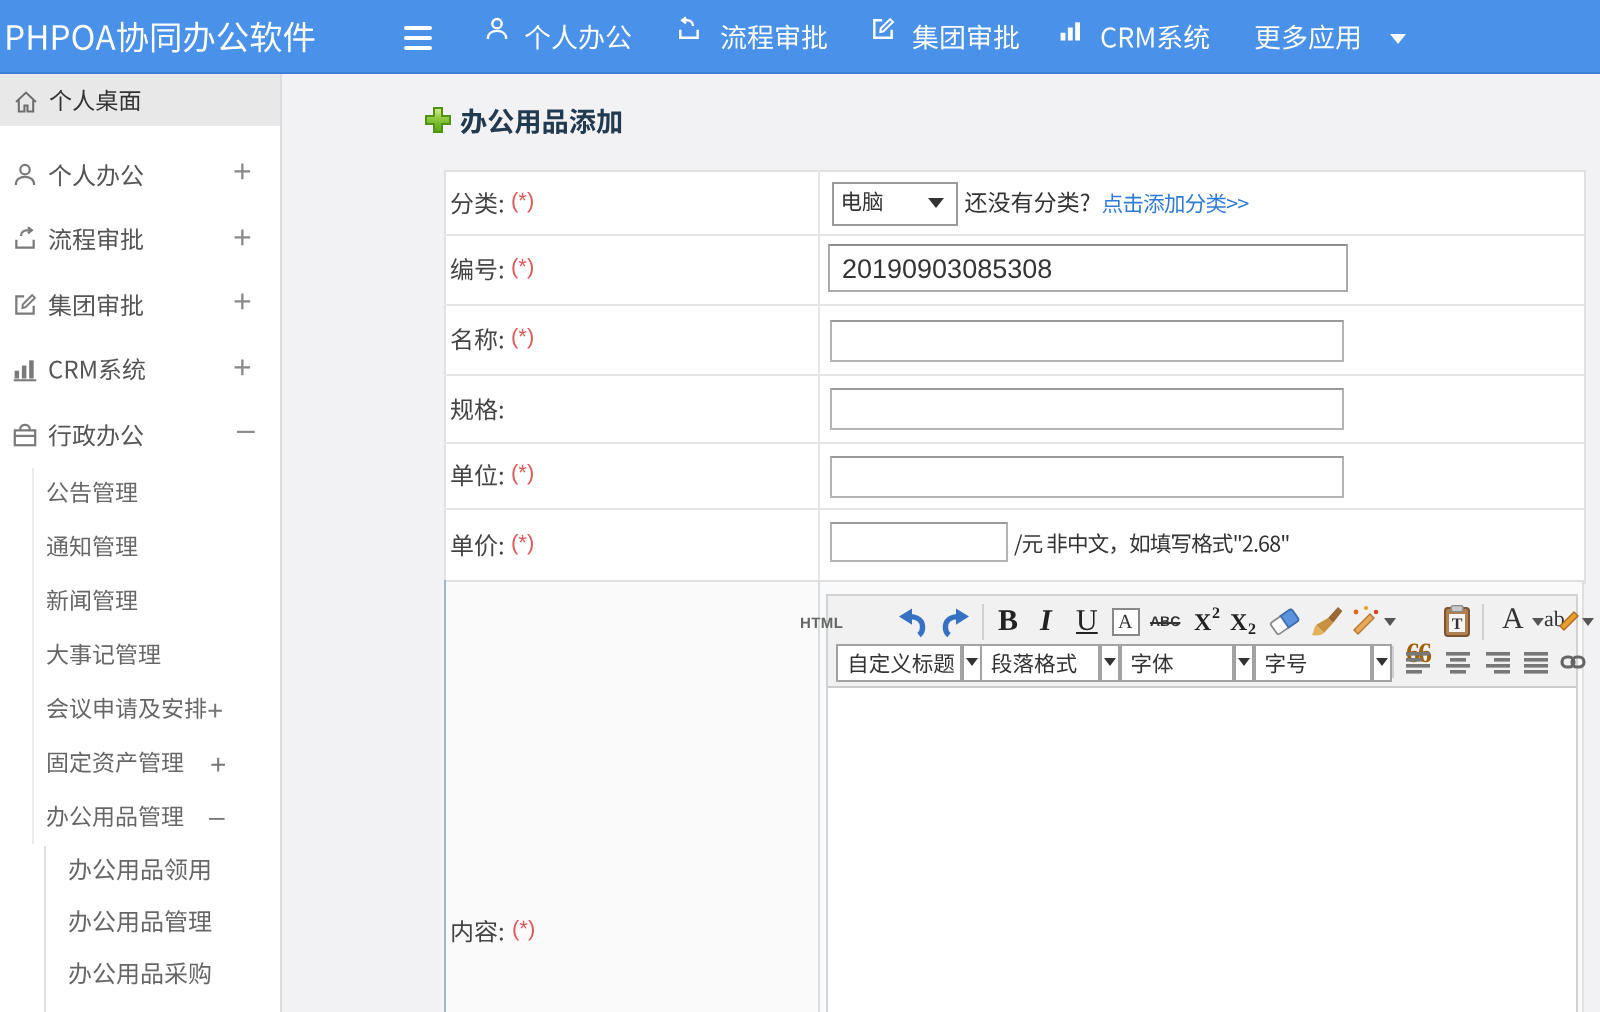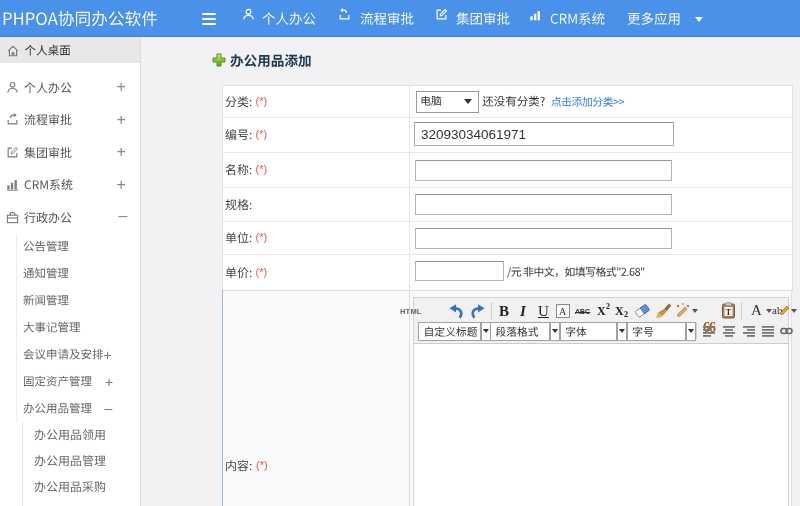--- a/index.html
+++ b/index.html
@@ -371,21 +371,21 @@
         <path transform="translate(10.6 0) scale(0.01100)" d="M148 -301V23H775V80H852V-301H775V-50H542V-378H937V-453H542V-610H868V-685H542V-839H464V-685H139V-610H464V-453H65V-378H464V-50H227V-301Z"></path>
         <path transform="translate(21.2 0) scale(0.01100)" d="M407 -289C384 -213 342 -126 280 -75L335 -34C400 -92 441 -186 466 -266ZM643 -254C672 -187 701 -99 709 -40L770 -63C760 -120 732 -207 699 -273ZM766 -281C823 -205 883 -100 907 -31L970 -63C944 -132 884 -233 825 -309ZM533 -397V-3C533 9 529 13 515 13C502 13 459 14 409 12C418 33 427 60 430 80C497 80 541 79 568 68C595 57 603 37 603 -2V-397ZM85 -777C143 -748 213 -701 246 -667L291 -728C256 -761 186 -804 129 -831ZM38 -506C98 -480 170 -437 205 -405L248 -466C212 -498 140 -537 79 -561ZM60 25 127 67C171 -22 221 -139 259 -239L199 -281C157 -173 100 -49 60 25ZM327 -783V-713H548C537 -667 522 -622 503 -579H281V-508H466C416 -427 347 -357 254 -311C268 -297 290 -270 300 -254C414 -313 494 -403 550 -508H676C732 -408 826 -316 922 -270C933 -288 956 -314 971 -328C888 -363 807 -431 754 -508H954V-579H584C601 -622 615 -667 627 -713H920V-783Z"></path>
         <path transform="translate(31.8 0) scale(0.01100)" d="M572 -716V65H644V-9H838V57H913V-716ZM644 -81V-643H838V-81ZM195 -827 194 -650H53V-577H192C185 -325 154 -103 28 29C47 41 74 64 86 81C221 -66 256 -306 265 -577H417C409 -192 400 -55 379 -26C370 -13 360 -9 345 -10C327 -10 284 -10 237 -14C250 7 257 39 259 61C304 64 350 65 378 61C407 57 426 48 444 22C475 -21 482 -167 490 -612C490 -623 490 -650 490 -650H267L269 -827Z"></path>
         <path transform="translate(42.4 0) scale(0.01100)" d="M673 -822 604 -794C675 -646 795 -483 900 -393C915 -413 942 -441 961 -456C857 -534 735 -687 673 -822ZM324 -820C266 -667 164 -528 44 -442C62 -428 95 -399 108 -384C135 -406 161 -430 187 -457V-388H380C357 -218 302 -59 65 19C82 35 102 64 111 83C366 -9 432 -190 459 -388H731C720 -138 705 -40 680 -14C670 -4 658 -2 637 -2C614 -2 552 -2 487 -8C501 13 510 45 512 67C575 71 636 72 670 69C704 66 727 59 748 34C783 -5 796 -119 811 -426C812 -436 812 -462 812 -462H192C277 -553 352 -670 404 -798Z"></path>
         <path transform="translate(53.0 0) scale(0.01100)" d="M746 -822C722 -780 679 -719 645 -680L706 -657C742 -693 787 -746 824 -797ZM181 -789C223 -748 268 -689 287 -650L354 -683C334 -722 287 -779 244 -818ZM460 -839V-645H72V-576H400C318 -492 185 -422 53 -391C69 -376 90 -348 101 -329C237 -369 372 -448 460 -547V-379H535V-529C662 -466 812 -384 892 -332L929 -394C849 -442 706 -516 582 -576H933V-645H535V-839ZM463 -357C458 -318 452 -282 443 -249H67V-179H416C366 -85 265 -23 46 11C60 28 79 60 85 80C334 36 445 -47 498 -172C576 -31 714 49 916 80C925 59 946 27 963 10C781 -11 647 -74 574 -179H936V-249H523C531 -283 537 -319 542 -357Z"></path>
         <path transform="translate(63.6 0) scale(0.01100)" d="M38 -146 518 -335V-407L38 -596V-517L274 -429L424 -373V-369L274 -313L38 -226Z"></path>
         <path transform="translate(69.3 0) scale(0.01100)" d="M38 -146 518 -335V-407L38 -596V-517L274 -429L424 -373V-369L274 -313L38 -226Z"></path>
       </g>
     </svg>
 <div style="position:absolute;left:414px;top:122px;width:258px;height:22px;background:#fff;border:1px solid #aaa;border-top-color:#8f8f8f"></div>
-<div style="position:absolute;left:421px;top:128px;font:normal 13.5px/13.5px 'Liberation Sans', sans-serif;color:#333;white-space:pre;">32093034061971</div>
+<div style="position:absolute;left:421px;top:128px;font:normal 13.5px/13.5px 'Liberation Sans', sans-serif;color:#333;white-space:pre;">20190903085308</div>
 <div style="position:absolute;left:415px;top:159.5px;width:255px;height:19px;background:#fff;border:1px solid #b4b4b4;border-top-color:#999"></div>
 <div style="position:absolute;left:415px;top:193.5px;width:255px;height:19px;background:#fff;border:1px solid #b4b4b4;border-top-color:#999"></div>
 <div style="position:absolute;left:415px;top:227.5px;width:255px;height:19px;background:#fff;border:1px solid #b4b4b4;border-top-color:#999"></div>
 <div style="position:absolute;left:415px;top:261px;width:87px;height:18px;background:#fff;border:1px solid #b4b4b4;border-top-color:#999"></div>
 <svg style="position:absolute;left:507px;top:265.2px;" width="140" height="14" viewBox="0 -10.8 140 14.0">
       <g fill="#333333">
         <path transform="translate(0.0 0) scale(0.01080)" d="M11 179H78L377 -794H311Z"></path>
         <path transform="translate(3.8 0) scale(0.01080)" d="M147 -762V-690H857V-762ZM59 -482V-408H314C299 -221 262 -62 48 19C65 33 87 60 95 77C328 -16 376 -193 394 -408H583V-50C583 37 607 62 697 62C716 62 822 62 842 62C929 62 949 15 958 -157C937 -162 905 -176 887 -190C884 -36 877 -9 836 -9C812 -9 724 -9 706 -9C667 -9 659 -15 659 -51V-408H942V-482Z"></path>
         <path transform="translate(16.1 0) scale(0.01080)" d="M579 -835V80H656V-160H958V-234H656V-391H920V-462H656V-614H941V-687H656V-835ZM56 -235V-161H353V79H430V-836H353V-688H79V-614H353V-463H95V-391H353V-235Z"></path>
         <path transform="translate(26.5 0) scale(0.01080)" d="M458 -840V-661H96V-186H171V-248H458V79H537V-248H825V-191H902V-661H537V-840ZM171 -322V-588H458V-322ZM825 -322H537V-588H825Z"></path>

